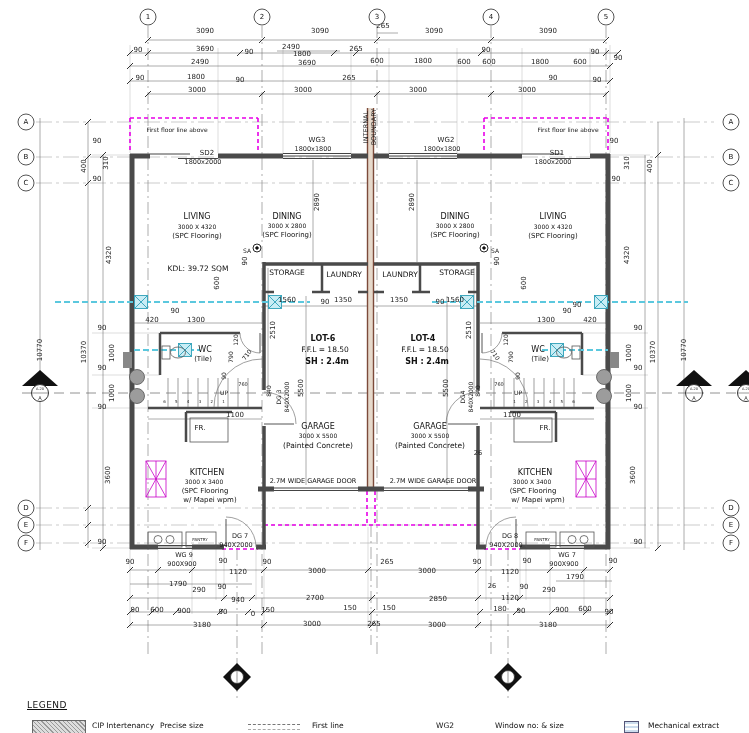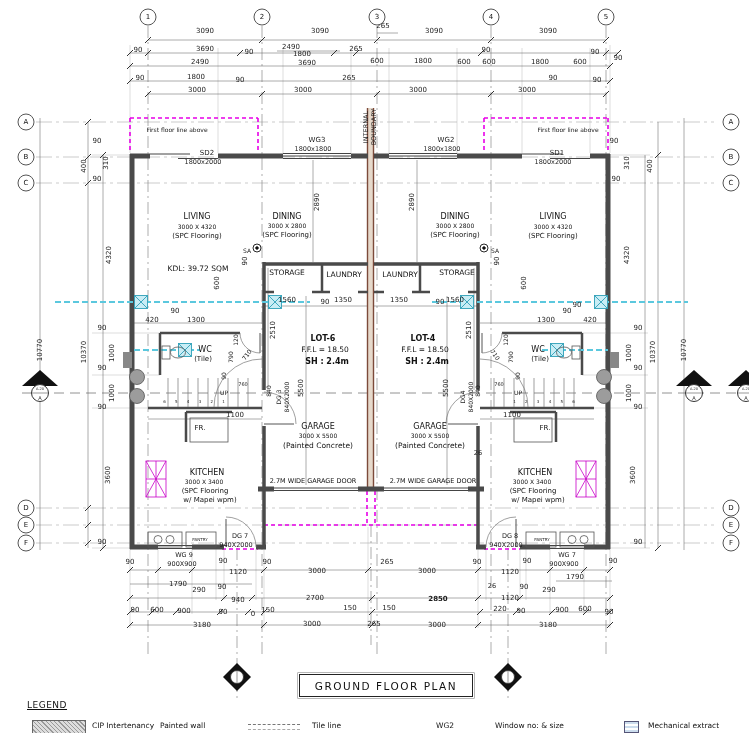--- a/index.html
+++ b/index.html
@@ -377,33 +377,33 @@
       <span class="lbl" style="left: 477px; top: 562px; font-size: 7px; transform: translate(-50%, -50%);">90</span>
       <span class="lbl" style="left: 510px; top: 572px; font-size: 7px; transform: translate(-50%, -50%);">1120</span>
       <span class="lbl" style="left: 527px; top: 561px; font-size: 7px; transform: translate(-50%, -50%);">90</span>
       <span class="lbl" style="left: 613px; top: 561px; font-size: 7px; transform: translate(-50%, -50%);">90</span>
       <span class="lbl" style="left: 178px; top: 584px; font-size: 7px; transform: translate(-50%, -50%);">1790</span>
       <span class="lbl" style="left: 199px; top: 590px; font-size: 7px; transform: translate(-50%, -50%);">290</span>
       <span class="lbl" style="left: 222px; top: 587px; font-size: 7px; transform: translate(-50%, -50%);">90</span>
       <span class="lbl" style="left: 238px; top: 600px; font-size: 7px; transform: translate(-50%, -50%);">940</span>
       <span class="lbl" style="left: 315px; top: 598px; font-size: 7px; transform: translate(-50%, -50%);">2700</span>
       <span class="lbl" style="left: 350px; top: 608px; font-size: 7px; transform: translate(-50%, -50%);">150</span>
-      <span class="lbl" style="left: 438px; top: 599px; font-size: 7px; transform: translate(-50%, -50%); font-weight: bold;">2850</span>
+      <span class="lbl" style="left: 438px; top: 599px; font-size: 7px; transform: translate(-50%, -50%);">2850</span>
       <span class="lbl" style="left: 510px; top: 598px; font-size: 7px; transform: translate(-50%, -50%);">1120</span>
       <span class="lbl" style="left: 524px; top: 587px; font-size: 7px; transform: translate(-50%, -50%);">90</span>
       <span class="lbl" style="left: 549px; top: 590px; font-size: 7px; transform: translate(-50%, -50%);">290</span>
       <span class="lbl" style="left: 575px; top: 577px; font-size: 7px; transform: translate(-50%, -50%);">1790</span>
       <span class="lbl" style="left: 135px; top: 610px; font-size: 7px; transform: translate(-50%, -50%);">90</span>
       <span class="lbl" style="left: 157px; top: 610px; font-size: 7px; transform: translate(-50%, -50%);">600</span>
       <span class="lbl" style="left: 184px; top: 611px; font-size: 7px; transform: translate(-50%, -50%);">900</span>
       <span class="lbl" style="left: 223px; top: 612px; font-size: 7px; transform: translate(-50%, -50%);">90</span>
       <span class="lbl" style="left: 253px; top: 614px; font-size: 7px; transform: translate(-50%, -50%);">0</span>
       <span class="lbl" style="left: 268px; top: 610px; font-size: 7px; transform: translate(-50%, -50%);">150</span>
       <span class="lbl" style="left: 389px; top: 608px; font-size: 7px; transform: translate(-50%, -50%);">150</span>
-      <span class="lbl" style="left: 500px; top: 609px; font-size: 7px; transform: translate(-50%, -50%);">220</span>
+      <span class="lbl" style="left: 500px; top: 609px; font-size: 7px; transform: translate(-50%, -50%);">180</span>
       <span class="lbl" style="left: 521px; top: 611px; font-size: 7px; transform: translate(-50%, -50%);">90</span>
       <span class="lbl" style="left: 562px; top: 610px; font-size: 7px; transform: translate(-50%, -50%);">900</span>
       <span class="lbl" style="left: 585px; top: 609px; font-size: 7px; transform: translate(-50%, -50%);">600</span>
       <span class="lbl" style="left: 609px; top: 612px; font-size: 7px; transform: translate(-50%, -50%);">90</span>
       <span class="lbl" style="left: 202px; top: 625px; font-size: 7px; transform: translate(-50%, -50%);">3180</span>
       <span class="lbl" style="left: 312px; top: 624px; font-size: 7px; transform: translate(-50%, -50%);">3000</span>
       <span class="lbl" style="left: 374px; top: 624px; font-size: 7px; transform: translate(-50%, -50%);">265</span>
       <span class="lbl" style="left: 437px; top: 625px; font-size: 7px; transform: translate(-50%, -50%);">3000</span>
       <span class="lbl" style="left: 548px; top: 625px; font-size: 7px; transform: translate(-50%, -50%);">3180</span>
       <span class="lbl st" style="left: 196px; top: 402px; font-size: 4px; transform: translate(-50%, -50%);">6 5 4 3 2 1</span>
@@ -428,29 +428,26 @@
       <div class="bubble" style="left: 26px; top: 525px;">E</div>
       <div class="bubble" style="left: 26px; top: 543px;">F</div>
       <div class="bubble" style="left: 731px; top: 122px;">A</div>
       <div class="bubble" style="left: 731px; top: 157px;">B</div>
       <div class="bubble" style="left: 731px; top: 183px;">C</div>
       <div class="bubble" style="left: 731px; top: 508px;">D</div>
       <div class="bubble" style="left: 731px; top: 525px;">E</div>
       <div class="bubble" style="left: 731px; top: 543px;">F</div>
     </div>
 
-<div id="title-box">
-  <span>GROUND FLOOR PLAN</span>
-</div>
 
 <div id="legend-head">LEGEND</div>
 <div id="lg-swatch"></div>
 <span class="lg-lbl" style="left:92px">CIP Intertenancy</span>
-<span class="lg-lbl" style="left:160px">Painted wall</span>
+<span class="lg-lbl" style="left:160px">Precise size</span>
 <div id="lg-dash1"></div>
 <div id="lg-dash2"></div>
-<span class="lg-lbl" style="left:312px">Tile line</span>
+<span class="lg-lbl" style="left:312px">First line</span>
 <span class="lg-lbl" style="left:436px">WG2</span>
 <span class="lg-lbl" style="left:495px">Window no: &amp; size</span>
 <div id="lg-mech"></div>
 <span class="lg-lbl" style="left:648px">Mechanical extract</span>
 
 </div>
 
 </body></html>

